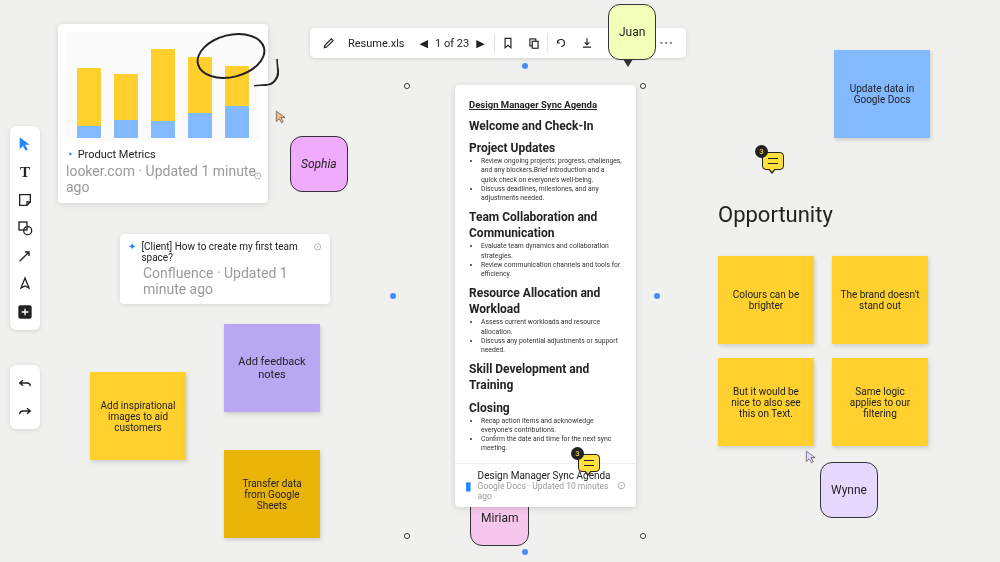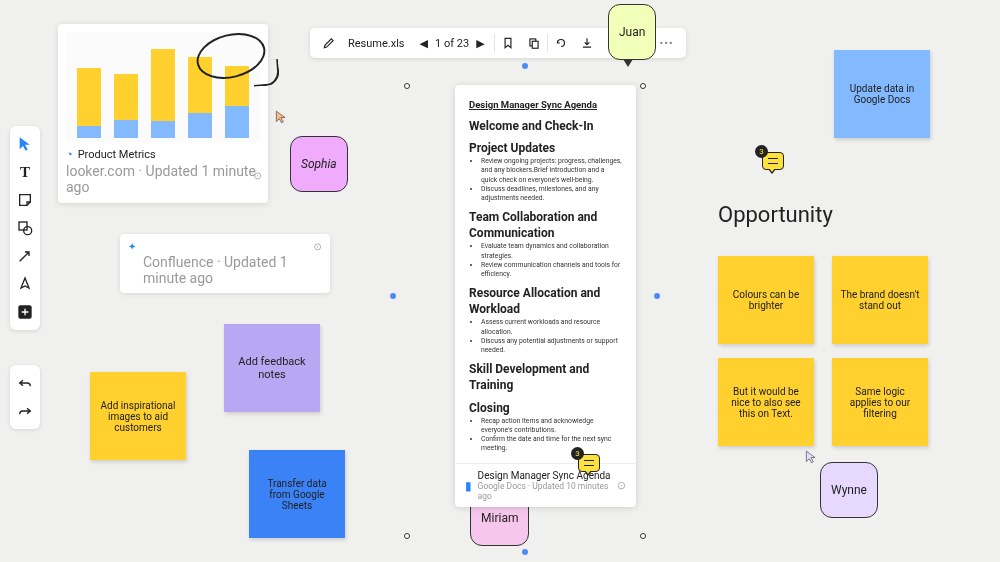--- a/index.html
+++ b/index.html
@@ -132,21 +132,21 @@
 
   
   .sticky {
     position:absolute; width:96px; height:88px;
     box-shadow: 1px 2px 4px rgba(0,0,0,.15);
     padding:8px; font-size:10px;
     display:flex; align-items:center; justify-content:center; text-align:center;
   }
   .sticky.yellow { background:#ffd02e; }
   .sticky.purple { background:#b8a8f3; font-size:11px;}
-  .sticky.blue { background:#3b82f6;margin-left:25px; }
+  .sticky.blue { background:#eab308; }
   .sticky.blue2 { background:#83b9ff; }
 
   
   .doc-wrap {
     position:absolute; left:414px; top:85px;
     width:222px;
     padding-left:41px;
   }
   .doc-selected {
     position:absolute; inset:-4px;
@@ -362,20 +362,21 @@
     <span>looker.com</span>
     <span> · </span>
     <span>Updated 1 minute ago</span>
   </div>
   <div class="card-more">⊙</div>
 </div>
 
 <div class="card-conf">
   <div style="display:flex;align-items:flex-start;gap:5px;">
     <span class="blue-ico" style="font-size:10px;">✦</span>
+    <span style="font-size:10px;">[Client] How to create my first team space?</span>
     <span style="margin-left:auto;color:#aaa;font-size:10px;cursor:pointer;">⊙</span>
   </div>
   <div class="card-sub" style="padding-left:15px;">
     <span>Confluence</span>
     <span> · </span>
     <span>Updated 1 minute ago</span>
   </div>
 </div>
 
 <div class="sticky yellow" style="left:90px;top:372px;">Add inspirational images to aid customers</div>

